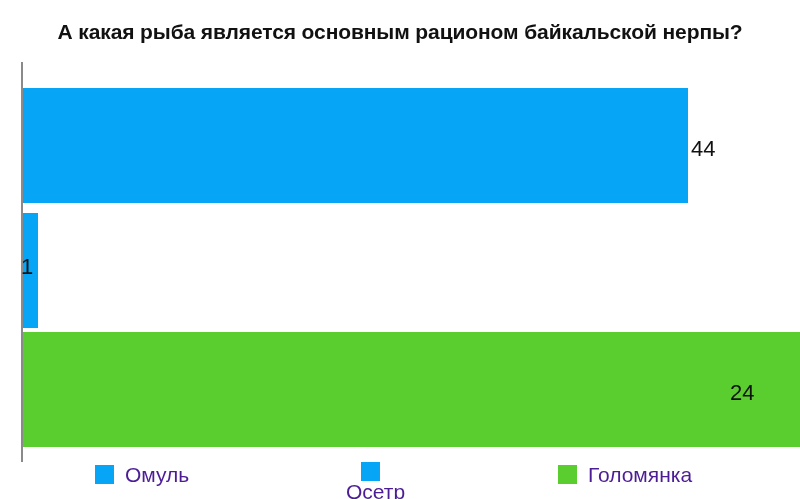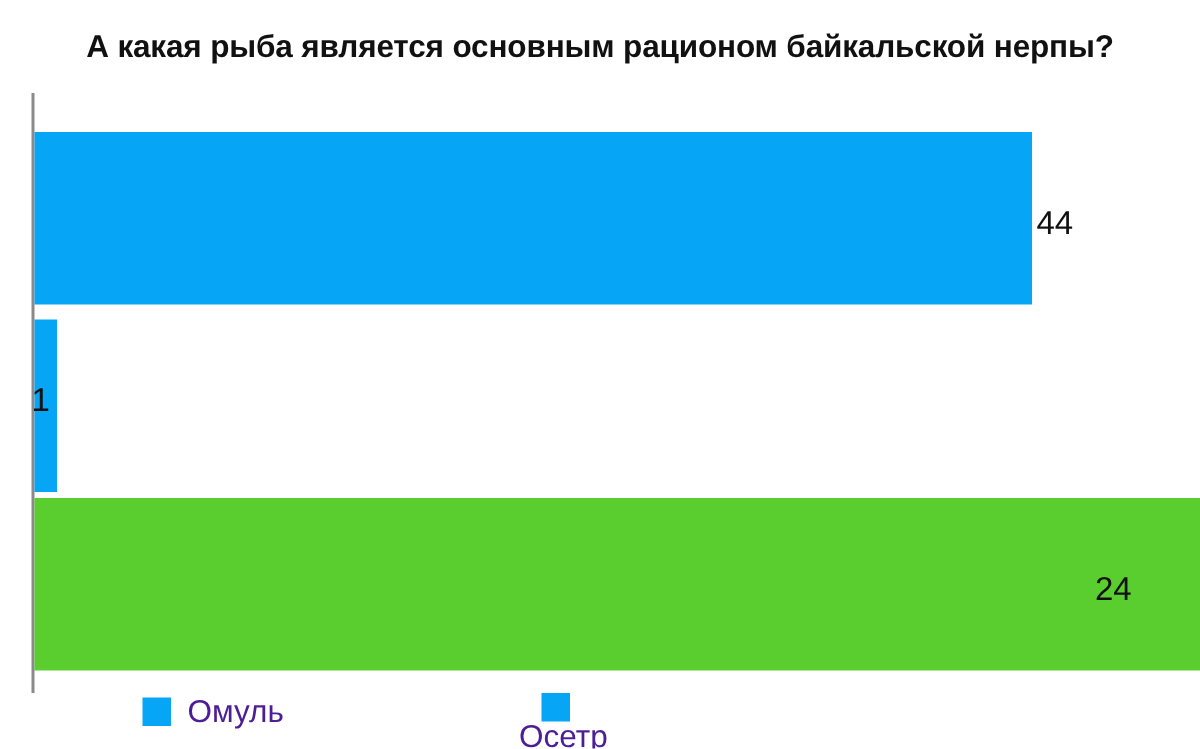--- a/index.html
+++ b/index.html
@@ -150,16 +150,20 @@
     <div id="legend-item-omul" class="legend-item">
       <span class="legend-swatch" style="background: rgb(6, 165, 245);"></span>
       <span class="legend-label">Омуль</span>
     </div>
 
     <div id="legend-item-osetr" class="legend-item">
       <span class="legend-swatch" style="background: rgb(6, 165, 245);"></span>
       <span class="legend-label">Осетр</span>
     </div>
 
+    <div id="legend-item-golomyanka" class="legend-item">
+      <span class="legend-swatch" style="background: rgb(90, 206, 47);"></span>
+      <span class="legend-label">Голомянка</span>
+    </div>
 
   </div>
 
 </div>
 
 </body></html>

